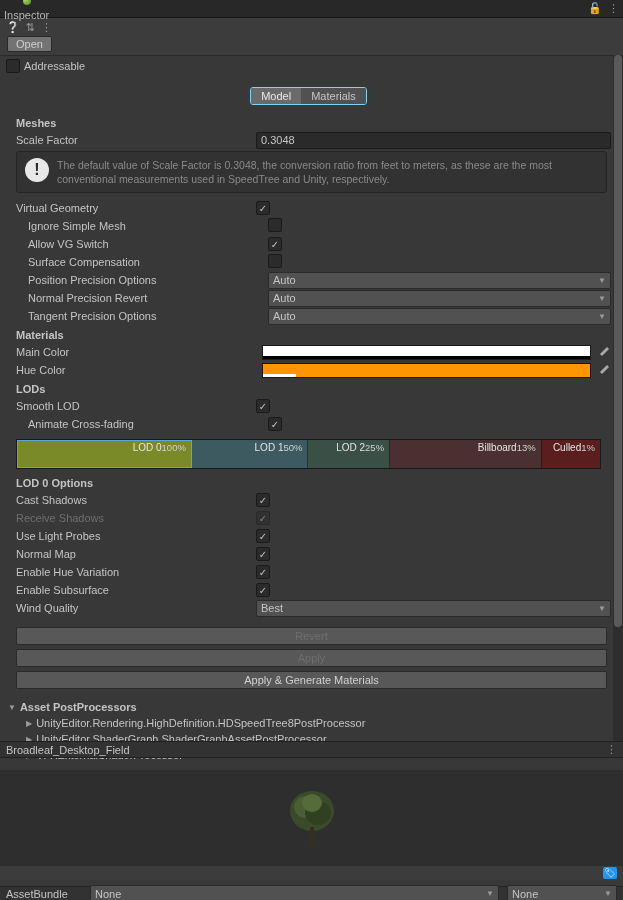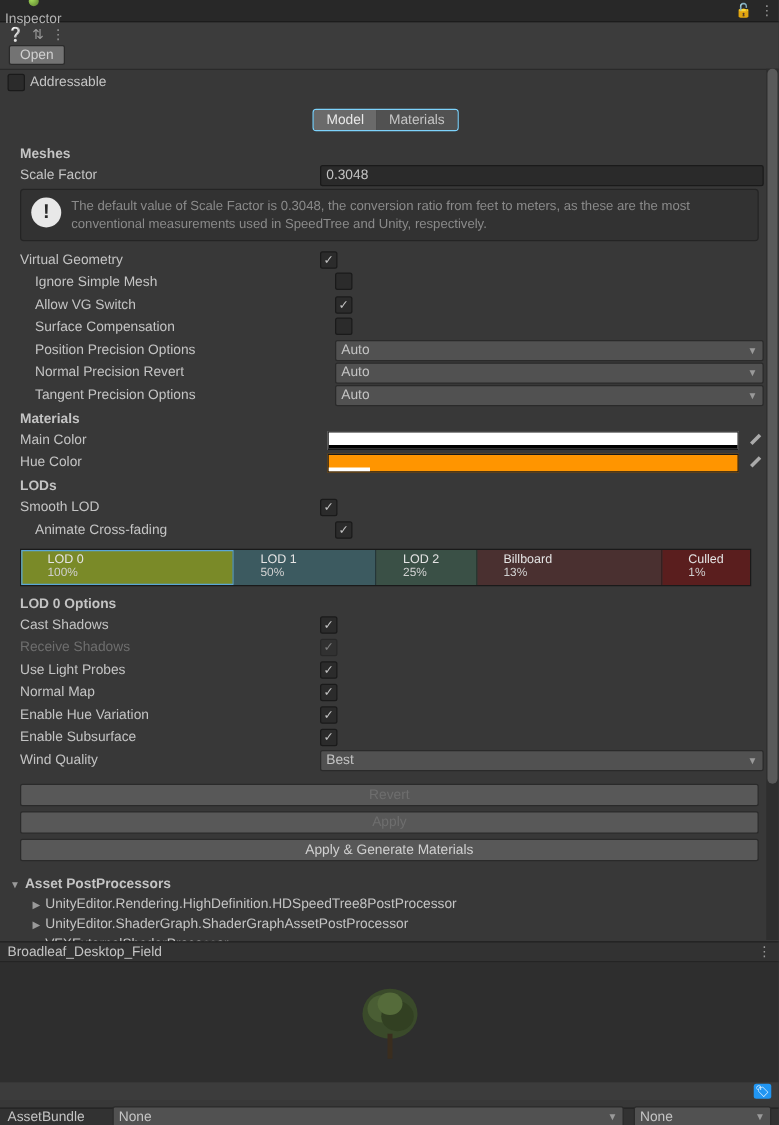--- a/index.html
+++ b/index.html
@@ -51,39 +51,39 @@
   .color-row { display: flex; align-items: center; min-height: 18px; padding: 0 0 0 10px; gap: 6px; }
   .color-row .label { flex: 0 0 240px; }
   .color-swatch { flex: 1; height: 15px; border: 1px solid #1a1a1a; position: relative; }
   .color-swatch.main { background: #fff; }
   .color-swatch.main::after { content:""; position:absolute; left:0; right:0; bottom:0; height:3px; background:#000; }
   .color-swatch.hue { background: #ff9500; }
   .color-swatch.hue::after { content:""; position:absolute; left:0; bottom:0; height:3px; width:10%; background:#fff; }
   .eyedrop { width: 14px; height: 14px; color: #aaa; display: flex; align-items: center; justify-content: center; }
   
   .lod-bar { display: flex; margin: 6px 10px 8px 10px; height: 30px; font-size: 10px; border: 1px solid #1a1a1a; }
-  .lod-seg { display: flex; flex-direction: column; justify-content: flex-start; padding: 2px 21px; border-right: 1px solid rgba(0,0,0,0.4); }
+  .lod-seg { display: flex; flex-direction: row; justify-content: flex-end; padding: 2px 5px; border-right: 1px solid rgba(0,0,0,0.4); }
   .lod0 { background: #7a8a28; flex-basis: 30%; outline: 1px solid #5aa6d6; outline-offset: -1px; }
   .lod1 { background: #3c5a60; flex-basis: 20%; }
   .lod2 { background: #3a5046; flex-basis: 14%; }
   .lodb { background: #4a3030; flex-basis: 26%; }
   .lodc { background: #5a1e1e; flex-basis: 10%; border-right: none; }
   .lod-bar .name { color: #e4e4e4; }
   .lod-bar .pct { color: #d0d0d0; font-size: 9.5px; }
   
   .btn-row { display: flex; justify-content: flex-end; gap: 4px; padding: 10px 4px 10px 10px; flex-direction: column; }
   .btn { background: #585858; border: 1px solid #2a2a2a; color: #d0d0d0; padding: 2px 8px; font-size: 11px; border-radius: 2px; }
   .btn.disabled { color: #6e6e6e; }
   
   .foldout { display: flex; align-items: center; gap: 4px; padding: 2px 0 2px 2px; font-weight: bold; }
   .foldout .tri { font-size: 8px; color: #9a9a9a; }
   .pp-item { display: flex; align-items: center; gap: 4px; padding: 2px 0 2px 20px; color: #c4c4c4; }
   .pp-item .tri { font-size: 8px; color: #9a9a9a; }
   
-  .preview-header { position: absolute; left:0; right:0; bottom: 130px; height: 17px; background: #323232; border-top: 1px solid #202020; border-bottom: 1px solid #202020; display: flex; align-items: center; justify-content: space-between; padding: 0 6px; }
+  .preview-header { position: absolute; left:0; right:0; bottom: 142px; height: 17px; background: #323232; border-top: 1px solid #202020; border-bottom: 1px solid #202020; display: flex; align-items: center; justify-content: space-between; padding: 0 6px; }
   .preview-header .title { color: #c4c4c4; font-size: 11px; }
   .preview-area { position: absolute; left:0; right:0; bottom: 34px; height: 96px; background: #2e2e2e; display:flex; align-items:center; justify-content:center; }
   
   .tag-strip { position:absolute; left:0; right:0; bottom:20px; height:14px; background:#3c3c3c; display:flex; justify-content:flex-end; padding-right:6px; align-items:center; }
   .tag-icon { background:#2196f3; color:#fff; border-radius:2px; width:14px; height:12px; display:flex; align-items:center; justify-content:center; font-size:9px; }
   
   .bundle-bar { position: absolute; left:0; right:0; bottom:0; height:14px; background: #323232; border-top: 1px solid #222; display:flex; align-items:center; padding: 0 6px; gap: 8px; }
   .bundle-bar .label { color: #c4c4c4; font-size: 11px; flex: 0 0 76px; }
   .bundle-dd1 { flex: 1; }
   .bundle-dd2 { flex: 0 0 110px; }

